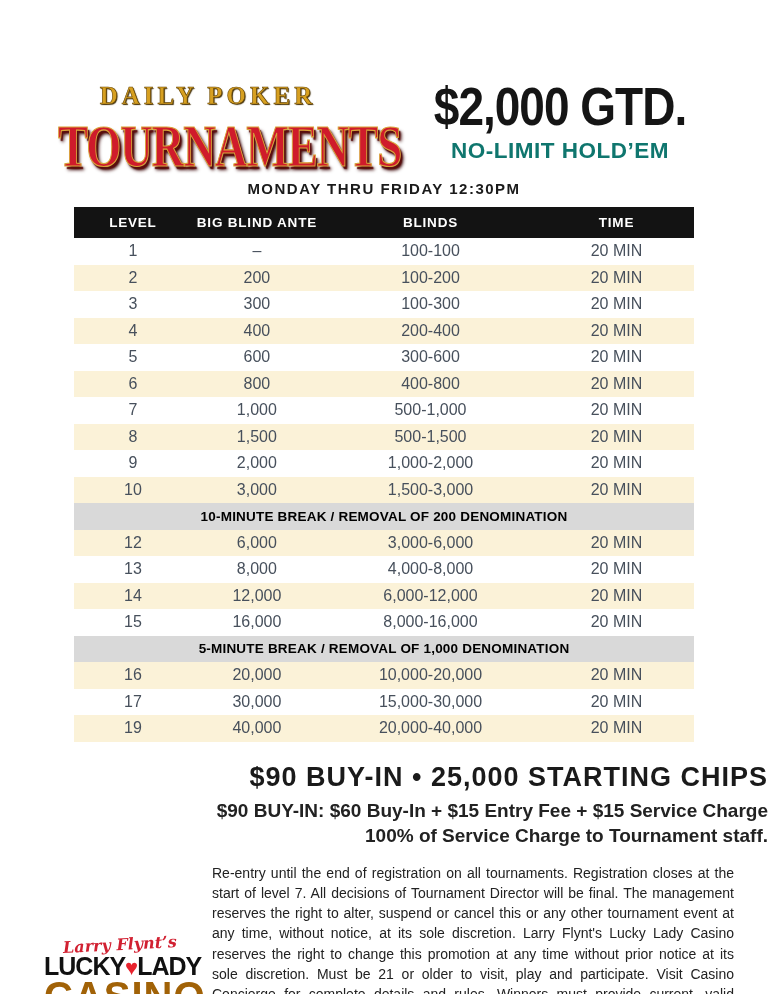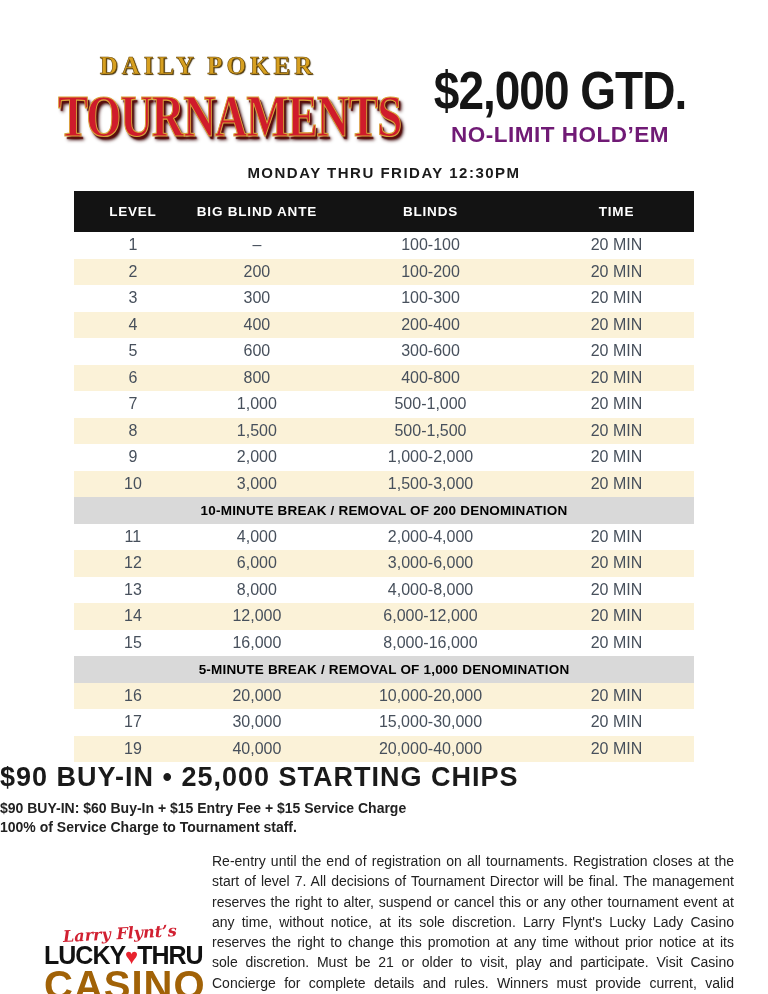--- a/index.html
+++ b/index.html
@@ -1,59 +1,59 @@
 <!DOCTYPE html>
 <html><head>
 <meta charset="utf-8">
 <style>
   * { margin:0; padding:0; box-sizing:border-box; }
   html,body { width:768px; height:994px; background:#fff; overflow:hidden;
               font-family:"Liberation Sans", sans-serif; color:#1a1a1a; }
 
   
-  .header { display:flex; justify-content:center; align-items:flex-start;
-            gap:52px; padding-top:52px; }
+  .header { display:flex; justify-content:center; align-items:flex-end;
+            gap:52px; padding-top:68px; }
   .logo-block { text-align:center; width:300px; }
   .logo-top { display:inline-block; font-family:"Liberation Serif", serif;
               font-weight:bold; font-size:25px; letter-spacing:4px;
               color:#d7a021; -webkit-text-stroke:0.6px #6b4a08;
               text-shadow:1px 1px 1px #3f2c05; transform:scaleY(1.05); }
   .logo-main { display:inline-block; font-family:"Liberation Serif", serif;
                font-weight:bold; font-size:45px; letter-spacing:-1px;
                color:#cf1b2b; -webkit-text-stroke:0.9px #d9a43a;
                text-shadow:2px 2px 1px #5a0d0d, 3px 3px 3px #3a0506;
                transform:scaleY(1.32); transform-origin:top center;
                white-space:nowrap; margin-top:2px; }
   .gtd-block { text-align:center; padding-top:6px; width:300px; }
   .gtd { display:inline-block; font-weight:900; font-size:46px;
          letter-spacing:-1px; color:#151515; transform:scaleY(1.18);
          transform-origin:top center; white-space:nowrap; }
   .game { font-weight:900; font-size:22.5px; letter-spacing:0.5px;
-          color:#701a75; margin-top:10px; white-space:nowrap; }
+          color:#0f766e; margin-top:10px; white-space:nowrap; }
 
   
   .schedule-title { text-align:center; font-weight:900; font-size:15px;
                     letter-spacing:1.5px; margin-top:16px; }
 
   
   table { width:620px; margin:10px auto 0; border-collapse:collapse;
           table-layout:fixed; }
   col.c1{width:19%} col.c2{width:21%} col.c3{width:35%} col.c4{width:25%}
   thead th { background:#131313; color:#fff; font-size:13.5px;
-             font-weight:700; letter-spacing:0.8px; height:41px; }
+             font-weight:700; letter-spacing:0.8px; height:31px; }
   tbody td { height:26.5px; text-align:center; font-size:16px;
              color:#47505c; }
   tr.cream { background:#fbf2d8; }
   tr.break td { background:#d9d9d9; color:#000; font-weight:700;
                 font-size:13.5px; letter-spacing:0.2px; }
 
   
-  .buyin { text-align:left; }
+  .buyin { text-align:right; margin-top:20px; }
   .buyin-headline { font-weight:900; font-size:27px; letter-spacing:1px; }
-  .buyin-line { font-size:14px; font-weight:600; margin-top:7px; color:#222; }
+  .buyin-line { font-size:19px; font-weight:600; margin-top:7px; color:#222; }
   .buyin-line + .buyin-line { margin-top:3px; }
 
   
   .footer { display:flex; align-items:center; gap:16px;
             padding:16px 34px 0 44px; }
   .footer-logo { width:152px; text-align:center; flex-shrink:0; }
   .logo-script { font-family:"DejaVu Serif", serif; font-style:italic;
                  font-weight:bold; color:#d12031; font-size:16px;
                  transform:rotate(-3deg); display:inline-block; }
   .logo-lucky { font-weight:900; font-size:25px; letter-spacing:-1px;
@@ -156,26 +156,20 @@
         </tr>
         <tr class="cream">
           <td>10</td>
           <td>3,000</td>
           <td>1,500-3,000</td>
           <td>20 MIN</td>
         </tr>
         <tr class="break">
           <td colspan="4">10-MINUTE BREAK / REMOVAL OF 200 DENOMINATION</td>
         </tr>
-        <tr class="plain">
-          <td>11</td>
-          <td>4,000</td>
-          <td>2,000-4,000</td>
-          <td>20 MIN</td>
-        </tr>
         <tr class="cream">
           <td>12</td>
           <td>6,000</td>
           <td>3,000-6,000</td>
           <td>20 MIN</td>
         </tr>
         <tr class="plain">
           <td>13</td>
           <td>8,000</td>
           <td>4,000-8,000</td>
@@ -219,21 +213,21 @@
 
   <div class="buyin">
     <div class="buyin-headline">$90 BUY-IN • 25,000 STARTING CHIPS</div>
     <div class="buyin-line">$90 BUY-IN: $60 Buy-In + $15 Entry Fee + $15 Service Charge</div>
     <div class="buyin-line">100% of Service Charge to Tournament staff.</div>
   </div>
 
   <div class="footer">
     <div class="footer-logo">
       <div><span class="logo-script">Larry Flynt’s</span></div>
-      <div class="logo-lucky"><span>LUCKY</span><span class="logo-heart">♥</span><span>THRU</span></div>
+      <div class="logo-lucky"><span>LUCKY</span><span class="logo-heart">♥</span><span>LADY</span></div>
       <div class="logo-casino">CASINO</div>
     </div>
     <div class="fine-print">Re-entry until the end of registration on all tournaments. Registration closes at the start of level 7. All decisions of Tournament Director will be final. The management reserves the right to alter, suspend or cancel this or any other tournament event at any time, without notice, at its sole discretion. Larry Flynt's Lucky Lady Casino reserves the right to change this promotion at any time without prior notice at its sole discretion. Must be 21 or older to visit, play and participate. Visit Casino Concierge for complete details and rules. Winners must provide current, valid identification and must be enrolled in the Lucky Lady Player Rewards Program or sign up as a new Member at the time of accepting the prize. No purchase necessary. Play responsibly. Gambling Problem? Call 1-800-GAMBLER. GETR #000117</div>
   </div>
 
   <div class="divider"></div>
 
 </div>
 
 </body></html>

